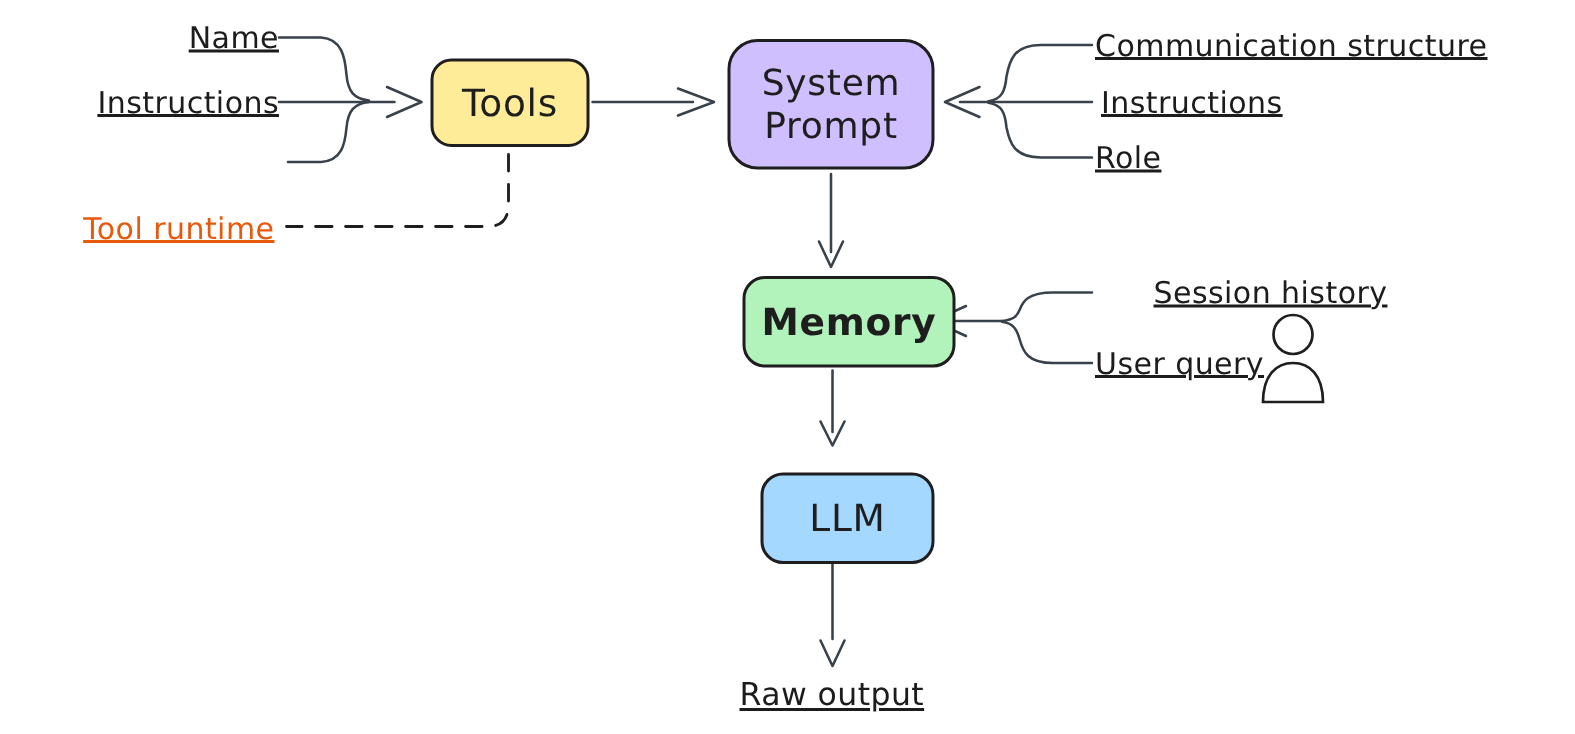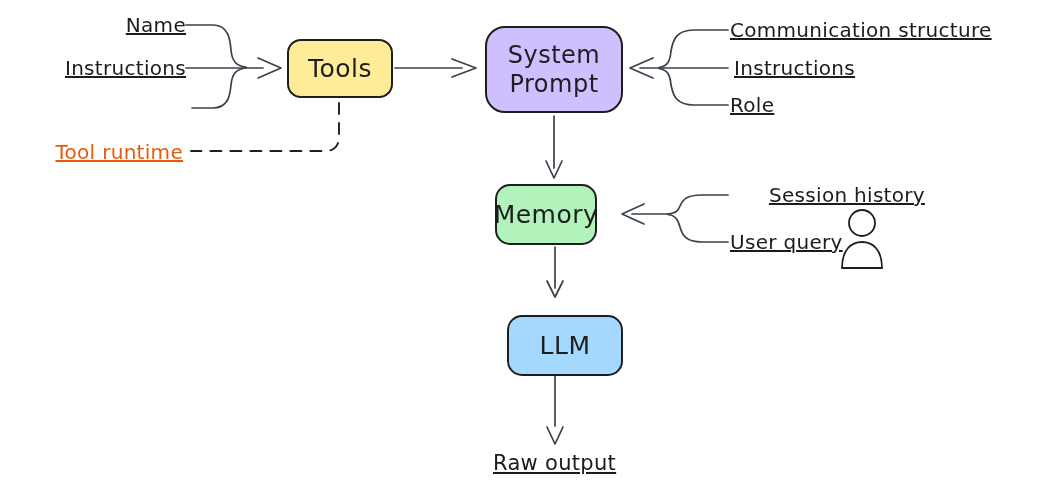--- a/index.html
+++ b/index.html
@@ -15,22 +15,22 @@
   .node {
     position:absolute; box-sizing:border-box;
     border:2px solid var(--node-border,#1e1e1e);
     display:flex; align-items:center; justify-content:center; text-align:center;
     font-size:25px; letter-spacing:0.5px; line-height:1.2;
   }
   #node-tools  { left:287px; top:39px;  width:106px; height:59px; border-radius:14px;
                  background:var(--tools-fill,#ffec99); }
   #node-system { left:485px; top:26px;  width:138px; height:87px; border-radius:20px;
                  background:var(--system-prompt-fill,#d0bfff); font-size:24px; padding:0 18px; }
-  #node-memory { left:495px; top:184px; width:102px; height:61px; border-radius:15px;
-                 background:var(--memory-fill,#b2f2bb); }
+  #node-memory { left:495px; top:184px; width:142px; height:61px; border-radius:15px;
+                 background:var(--memory-fill,#b2f2bb);font-weight:bold; }
   #node-llm    { left:507px; top:315px; width:116px;  height:61px; border-radius:15px;
                  background:var(--llm-fill,#a5d8ff); }
   .lbl { position:absolute; font-size:20px; line-height:24px; white-space:nowrap;
          letter-spacing:0.3px; color:#1c1c1c;text-decoration:underline; }
   .lbl.right-aligned { text-align:right; }
   #lbl-name          { right:864px; top:13px; }
   #lbl-description   { right:864px; top:56px; }
   #lbl-input-schema  { right:864px; top:96px; }
   #lbl-tool-runtime  { right:867px; top:140px; color:var(--accent-orange,#e8590c); }
   #lbl-comm          { left:730px;  top:18px; }

